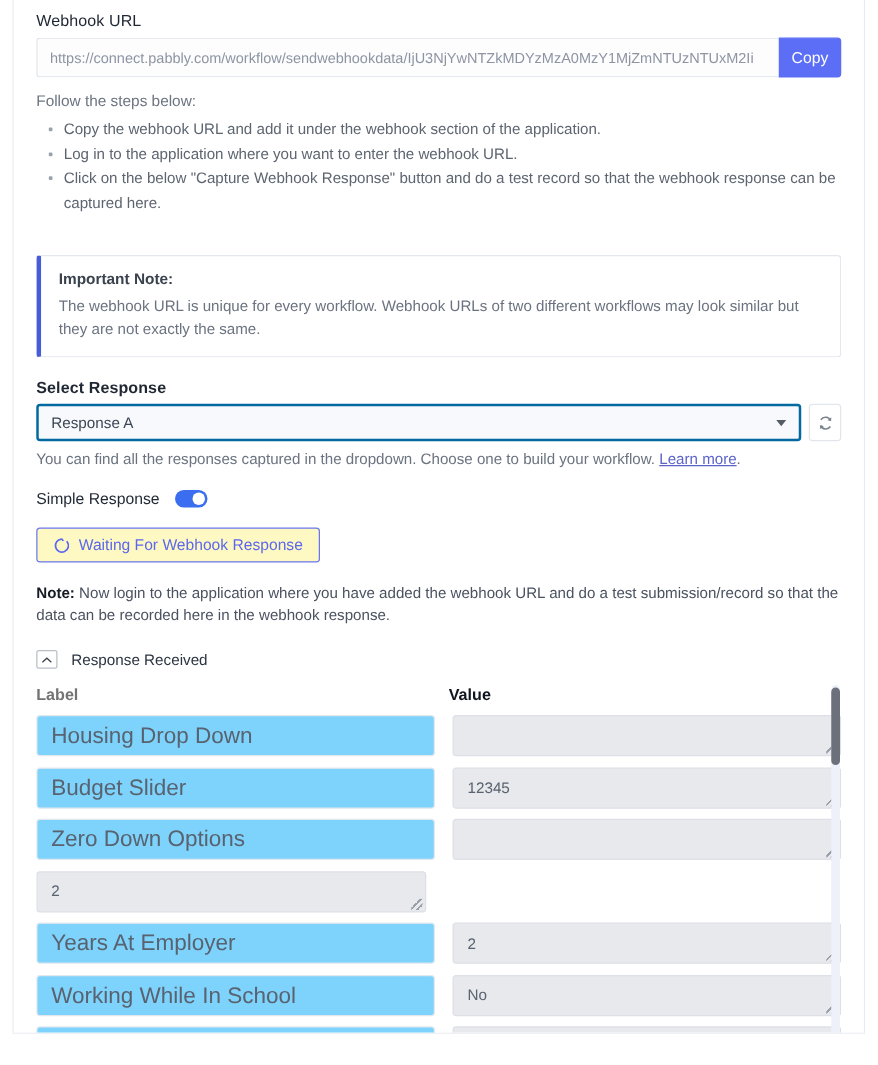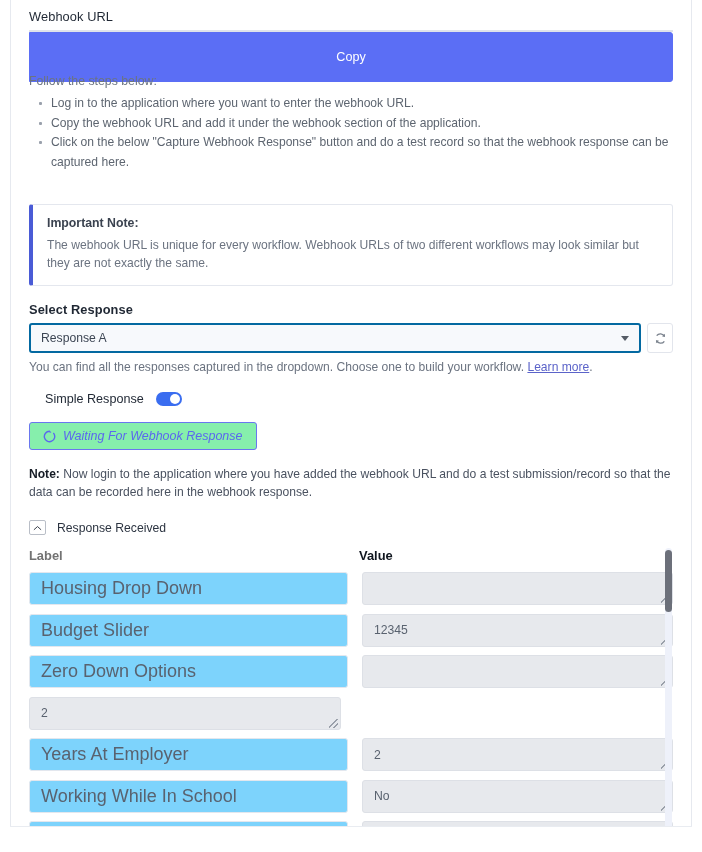--- a/index.html
+++ b/index.html
@@ -38,21 +38,21 @@
 
   .field-label {
     font-size: 12.8px;
     color: #1f2733;
     font-weight: 400;
     margin: 9px 0 6px 0;
     letter-spacing: .1px;
   }
 
   
-  .url-row { display: flex; align-items: stretch; height: 32px; flex-direction: column; }
+  .url-row { display: flex; align-items: stretch; height: 32px; }
   .url-input {
     flex: 1 1 auto;
     border: 1px solid #dfe3ea;
     border-right: none;
     border-radius: 3px 0 0 3px;
     background: #fdfdfe;
     font-size: 11.6px;
     color: #8d95a3;
     padding: 0 10px;
     display: flex; align-items: center;
@@ -124,38 +124,38 @@
     display: flex; align-items: center; justify-content: center;
     cursor: pointer;
   }
   .helper {
     font-size: 12.1px; color: #6b7380; margin-top: 7px;
   }
   .helper a { color: #5b63c9; text-decoration: underline; }
 
   
   .toggle-row { display: flex; align-items: center; margin-top: 18px; gap: 12px; }
-  .toggle-label { font-size: 12.6px; color: #232b37; margin-left: 16px; }
+  .toggle-label { font-size: 12.6px; color: #232b37; }
   .switch {
     width: 26px; height: 14px; border-radius: 7px; background: #3a6df0;
     position: relative; cursor: pointer;
   }
   .switch .knob {
     position: absolute; top: 2px; left: 14px;
     width: 10px; height: 10px; border-radius: 50%; background: #fff;
   }
 
   
   .waiting-btn {
     margin-top: 16px;
     display: inline-flex; align-items: center; gap: 7px;
     height: 28px; padding: 0 13px;
     border: 1px solid #6a76ef; border-radius: 3px;
-    background: #86efac; color: #5b67ee;
-    font-size: 12.5px; cursor: pointer; font-style: italic;
+    background: #fef9c3; color: #5b67ee;
+    font-size: 12.5px; cursor: pointer;
   }
 
   .note2 {
     margin-top: 15px;
     font-size: 12.1px; color: #4a5260; line-height: 18px;
   }
   .note2 b { color: #161c26; }
 
   
   .resp-head { display: flex; align-items: center; gap: 11px; margin-top: 19px; }
@@ -224,22 +224,22 @@
     
     <div class="field-label">Webhook URL</div>
     <div class="url-row">
       <div class="url-input">https://connect.pabbly.com/workflow/sendwebhookdata/IjU3NjYwNTZkMDYzMzA0MzY1MjZmNTUzNTUxM2Ii</div>
       <div class="copy-btn">Copy</div>
     </div>
 
     
     <div class="follow-steps">Follow the steps below:</div>
     <ul class="steps">
+      <li>Copy the webhook URL and add it under the webhook section of the application.</li>
       <li>Log in to the application where you want to enter the webhook URL.</li>
-      <li>Copy the webhook URL and add it under the webhook section of the application.</li>
       <li>Click on the below "Capture Webhook Response" button and do a test record so that the webhook response can be captured here.</li>
     </ul>
 
     
     <div class="note-box">
       <div class="note-title">Important Note:</div>
       <div class="note-text">The webhook URL is unique for every workflow. Webhook URLs of two different workflows may look similar but they are not exactly the same.</div>
     </div>
 
     

